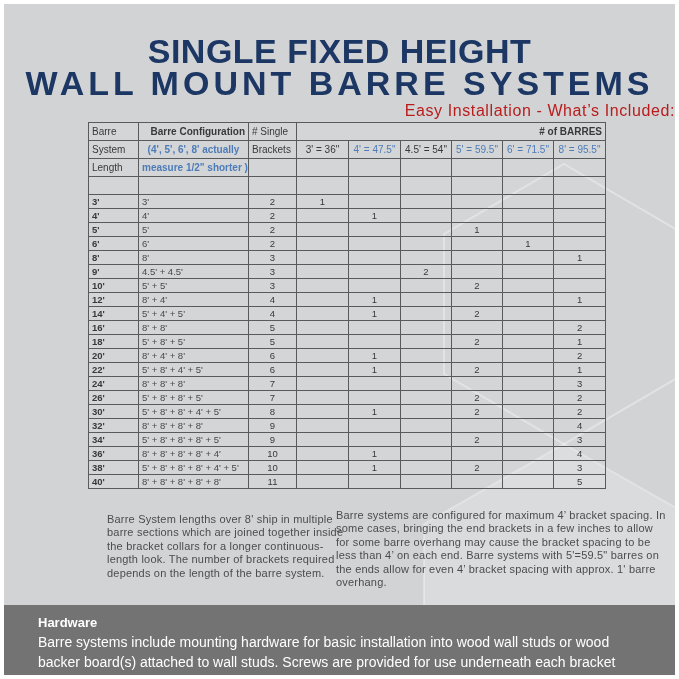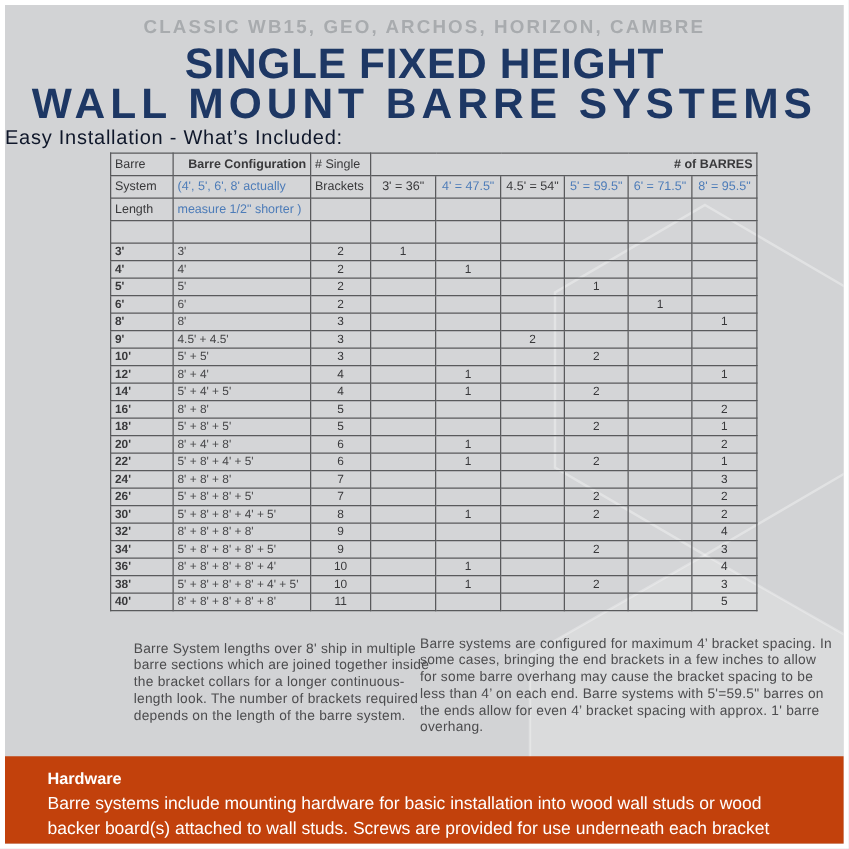--- a/index.html
+++ b/index.html
@@ -13,70 +13,69 @@
   .subtitle {
     position:absolute; top:9px; left:0; width:100%;
     text-align:center; font-weight:bold; font-size:15px; letter-spacing:1.7px;
     color:#a8abae;
   }
   .title { position:absolute; left:0; width:100%; text-align:center;
     font-weight:bold; color:#1d3764; line-height:1; }
   .title-1 { top:30px; font-size:34px; letter-spacing:0.5px; }
   .title-2 { top:62px; font-size:34px; letter-spacing:4px; }
   .tagline {
-    position:absolute; top:98px; left:0; width:100%; text-align:left;
-    font-size:16px; letter-spacing:0.6px; color:#0f172a;
+    position:absolute; top:98px; left:0; width:100%; text-align:right;
+    font-size:16px; letter-spacing:0.6px; color:#b91c1c;
   }
 
   table.barre {
     position:absolute; left:84px; top:118px; width:517px;
     border-collapse:collapse; table-layout:fixed;
     background:rgba(255,255,255,0.06);
   }
   table.barre th, table.barre td {
     border:1px solid #595a5c; padding:0 3px; overflow:hidden; white-space:nowrap;
     color:#39393b; font-weight:normal;
   }
   table.barre thead th, table.barre thead td { height:18px; font-size:10px; }
   tr.hdr .h-left { text-align:left; font-weight:normal; }
   tr.hdr .h-center { text-align:right; font-weight:bold; }
-  tr.hdr .note { text-align:left; color:#4d7cb8; font-weight:normal; }
+  tr.hdr .note { text-align:center; color:#4d7cb8; font-weight:bold; }
   th.size-h { text-align:center; font-weight:bold; font-size:10px; }
   th.size-h.blue { color:#4d7cb8; }
   tr.spacer td { height:12px; }
   tbody tr td { height:14px; font-size:9.5px; }
   tbody td.rowhead { font-weight:bold; text-align:left; }
   tbody td.config { text-align:left; color:#48484a; }
   tbody td.num { text-align:center; }
 
   .note-block {
     position:absolute; font-size:11px; line-height:1.22; color:#4c4c4e;
     letter-spacing:0.2px;
   }
   .note-left { left:103px; top:509px; width:238px; }
   .note-right { left:332px; top:505px; width:330px; }
 
   .hardware {
     position:absolute; left:0; right:0; top:601px; bottom:0;
-    background:#c2410c; color:#ffffff; padding:10px 30px 0 34px;
+    background:#737373; color:#ffffff; padding:10px 30px 0 34px;
   }
   .hw-title { font-weight:bold; font-size:13px; margin-bottom:2px; }
   .hw-body { font-size:14px; line-height:1.45; max-width:605px; }
 </style>
 </head>
 <body>
 
 <div class="page">
 
   <svg class="watermark" viewBox="0 0 671 671">
     <polygon points="560,160 680,230 680,370 560,440 440,370 440,230" fill="none" stroke="rgba(255,255,255,0.35)" stroke-width="2"></polygon>
     <polygon points="560,440 700,520 700,700 560,780 420,700 420,520" fill="rgba(255,255,255,0.18)" stroke="rgba(255,255,255,0.3)" stroke-width="2"></polygon>
   </svg>
 
-  <div class="subtitle">CLASSIC WB15, GEO, ARCHOS, HORIZON, CAMBRE</div>
   <div class="title title-2">WALL MOUNT BARRE SYSTEMS</div>
   <div class="title title-1">SINGLE FIXED HEIGHT</div>
   <div class="tagline">Easy Installation - What’s Included:</div>
 
   <table class="barre">
     <colgroup>
       <col style="width:50px">
         <col style="width:110px">
         <col style="width:48px">
       <col style="width:52px">

